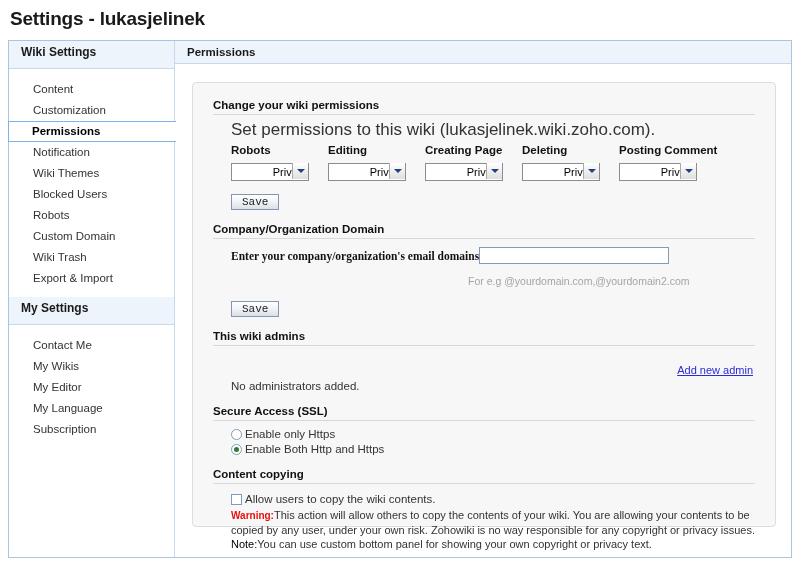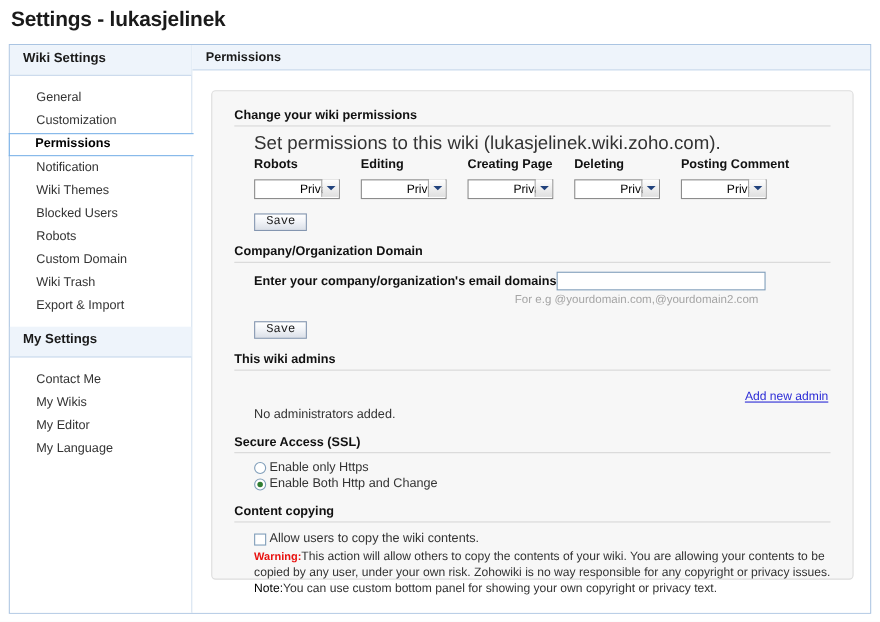--- a/index.html
+++ b/index.html
@@ -228,26 +228,27 @@
     align-items: center;
     padding-left: 18px;
     margin-top: 8px;
   }
   .domain-label {
     font-size: 11.5px;
     font-weight: bold;
     color: #111111;
     margin-right: 0;
     white-space: nowrap;
+    font-family: Liberation Serif, serif;
   }
   .domain-hint {
     font-size: 10.5px;
     color: #a5a5a5;
     padding-left: 255px;
-    margin-top: 2px;
+    margin-top: 11px;
   }
 
   
   .admin-link-row {
     text-align: right;
     margin-top: 14px;
     padding-right: 2px;
   }
   a.admin-link {
     font-size: 11px;
@@ -335,37 +336,38 @@
 <body>
 
 <div class="page-title">Settings - lukasjelinek</div>
 
 <div class="frame">
   <div class="frame-inner">
 
     <div class="sidebar">
       <div class="side-head">Wiki Settings</div>
       <div class="side-list">
-        <div class="side-item">General</div>
+        <div class="side-item">Content</div>
         <div class="side-item">Customization</div>
         <div class="side-item selected">Permissions</div>
         <div class="side-item">Notification</div>
         <div class="side-item">Wiki Themes</div>
         <div class="side-item">Blocked Users</div>
         <div class="side-item">Robots</div>
         <div class="side-item">Custom Domain</div>
         <div class="side-item">Wiki Trash</div>
         <div class="side-item">Export &amp; Import</div>
       </div>
       <div class="side-head">My Settings</div>
       <div class="side-list">
         <div class="side-item">Contact Me</div>
         <div class="side-item">My Wikis</div>
         <div class="side-item">My Editor</div>
         <div class="side-item">My Language</div>
+        <div class="side-item">Subscription</div>
       </div>
     </div>
 
     <div class="main">
       <div class="main-head">Permissions</div>
 
       <div class="panel">
 
         <div class="sec-title">Change your wiki permissions</div>
         <div class="body-text">Set permissions to this wiki (lukasjelinek.wiki.zoho.com).</div>
@@ -438,21 +440,21 @@
         </div>
         <div class="admin-empty">No administrators added.</div>
 
         <div class="sec-title spaced">Secure Access (SSL)</div>
         <div class="radio-line">
           <span class="radio"></span>
           <span>Enable only Https</span>
         </div>
         <div class="radio-line">
           <span class="radio checked"></span>
-          <span>Enable Both Http and Change</span>
+          <span>Enable Both Http and Https</span>
         </div>
 
         <div class="sec-title spaced">Content copying</div>
         <div class="check-line">
           <span class="checkbox"></span>
           <span>Allow users to copy the wiki contents.</span>
         </div>
 
         <div class="warn-block">
           <span class="warn-label">Warning:</span><span>This action will allow others to copy the contents of your wiki. You are allowing your contents to be copied by any user, under your own risk. Zohowiki is no way responsible for any copyright or privacy issues.</span><br>

